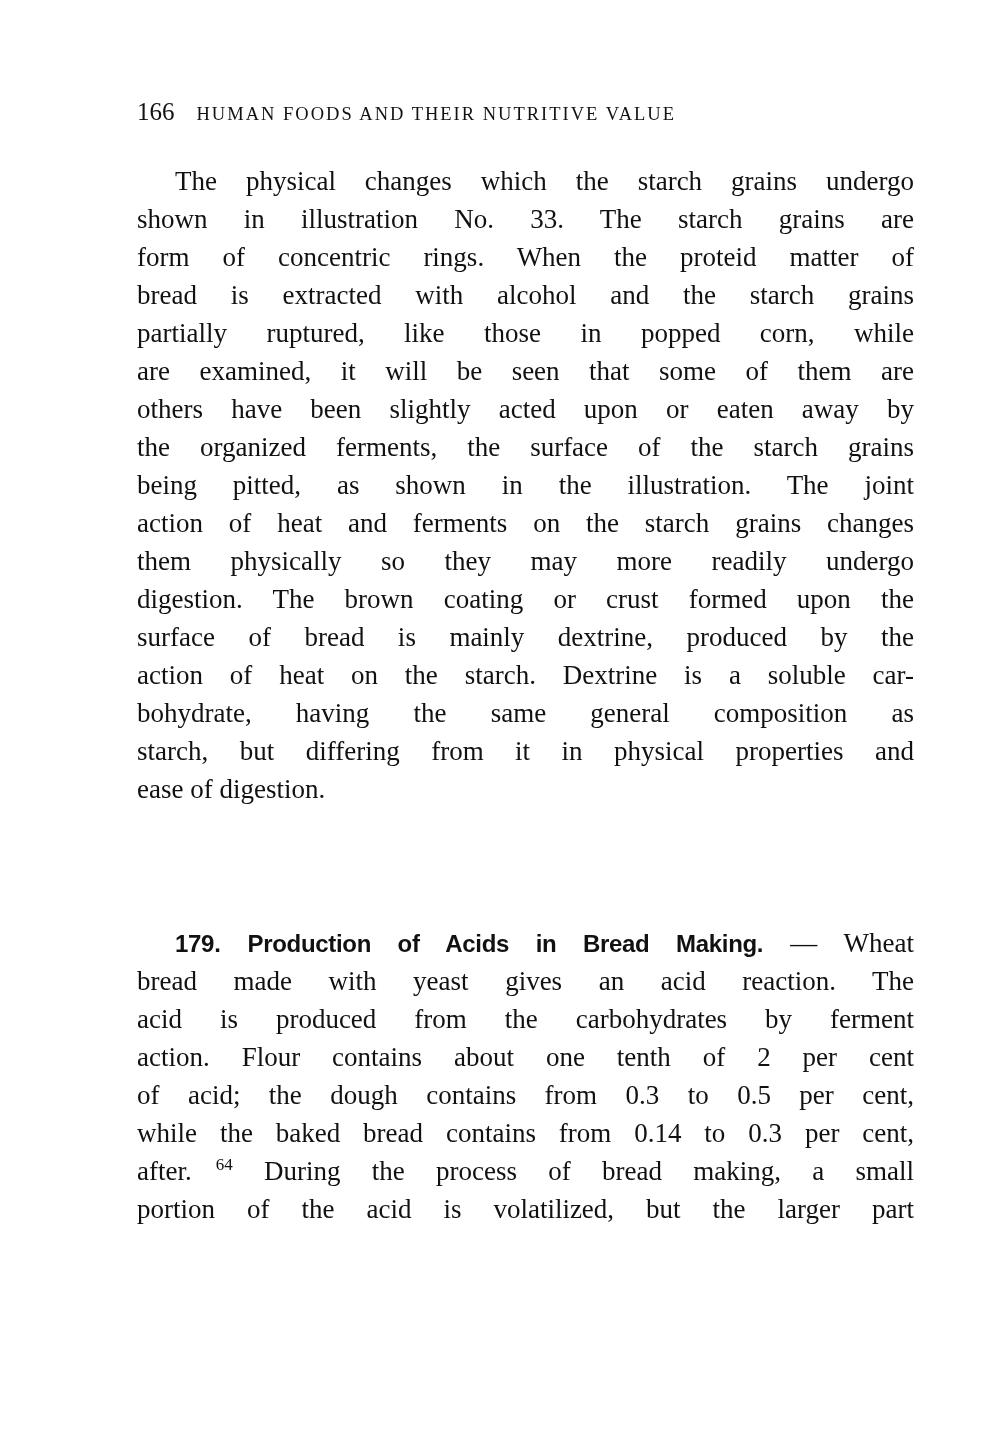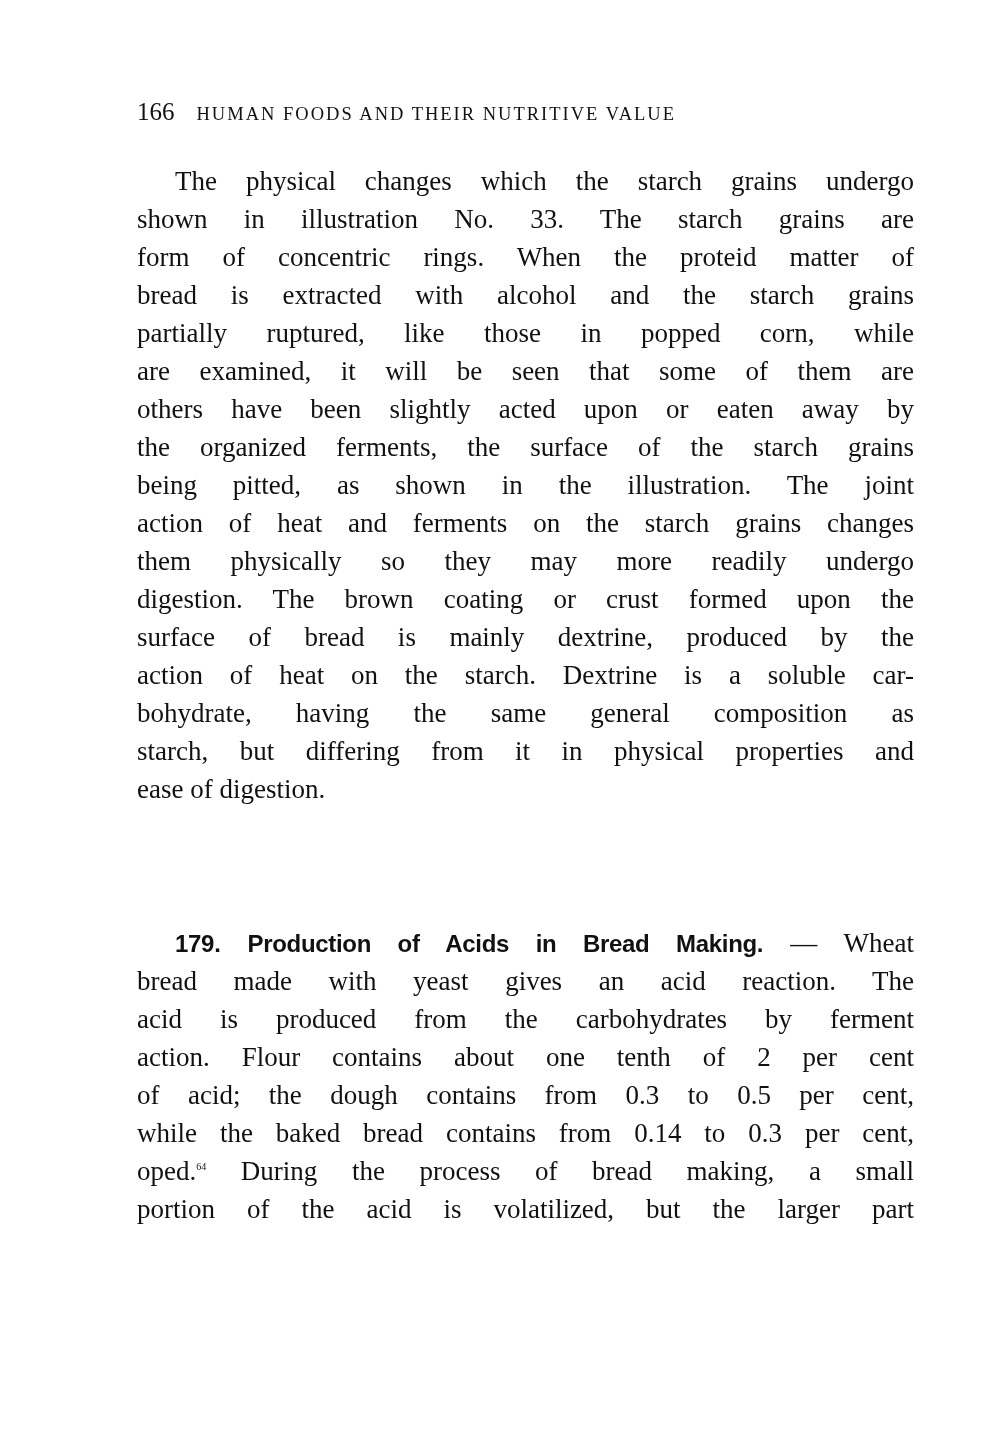--- a/index.html
+++ b/index.html
@@ -64,23 +64,24 @@
     }
     .para-1 { top: 162px; }
     .para-2 { top: 924px; }
     .section-number, .section-heading {
       font-family: "Liberation Sans", "DejaVu Sans", sans-serif;
       font-weight: bold;
       font-size: 24px;
       letter-spacing: -0.3px;
     }
     .footnote-ref {
-      font-size: 10px;
+      font-size: 17px;
       vertical-align: 10px;
       line-height: 0;
+      margin-left: 24px;
     }
   </style>
 </head>
 <body>
 
 <div class="page">
 
   <div class="running-head">
     <span class="page-number">166</span><span class="book-title">HUMAN FOODS AND THEIR NUTRITIVE VALUE</span>
   </div>
@@ -105,17 +106,17 @@
     <span class="line last" style="white-space: normal; overflow: hidden;">ease of digestion.</span>
   </div>
 
   <div class="para para-2">
     <span class="line indent" style="white-space: normal; overflow: hidden;"><span class="section-number">179.</span> <span class="section-heading">Production of Acids in Bread Making.</span><span> — </span><span>Wheat</span></span>
     <span class="line" style="white-space: normal; overflow: hidden;">bread made with yeast gives an acid reaction. The</span>
     <span class="line" style="white-space: normal; overflow: hidden;">acid is produced from the carbohydrates by ferment</span>
     <span class="line" style="white-space: normal; overflow: hidden;">action. Flour contains about one tenth of 2 per cent</span>
     <span class="line" style="white-space: normal; overflow: hidden;">of acid; the dough contains from 0.3 to 0.5 per cent,</span>
     <span class="line" style="white-space: normal; overflow: hidden;">while the baked bread contains from 0.14 to 0.3 per cent,</span>
-    <span class="line" style="white-space: normal; overflow: hidden;"><span>oped.</span><sup class="footnote-ref">64</sup><span> During the process of bread making, a small</span></span>
+    <span class="line" style="white-space: normal; overflow: hidden;"><span>after.</span><sup class="footnote-ref">64</sup><span> During the process of bread making, a small</span></span>
     <span class="line" style="white-space: normal; overflow: hidden;">portion of the acid is volatilized, but the larger part</span>
   </div>
 
 </div>
 
 </body></html>

